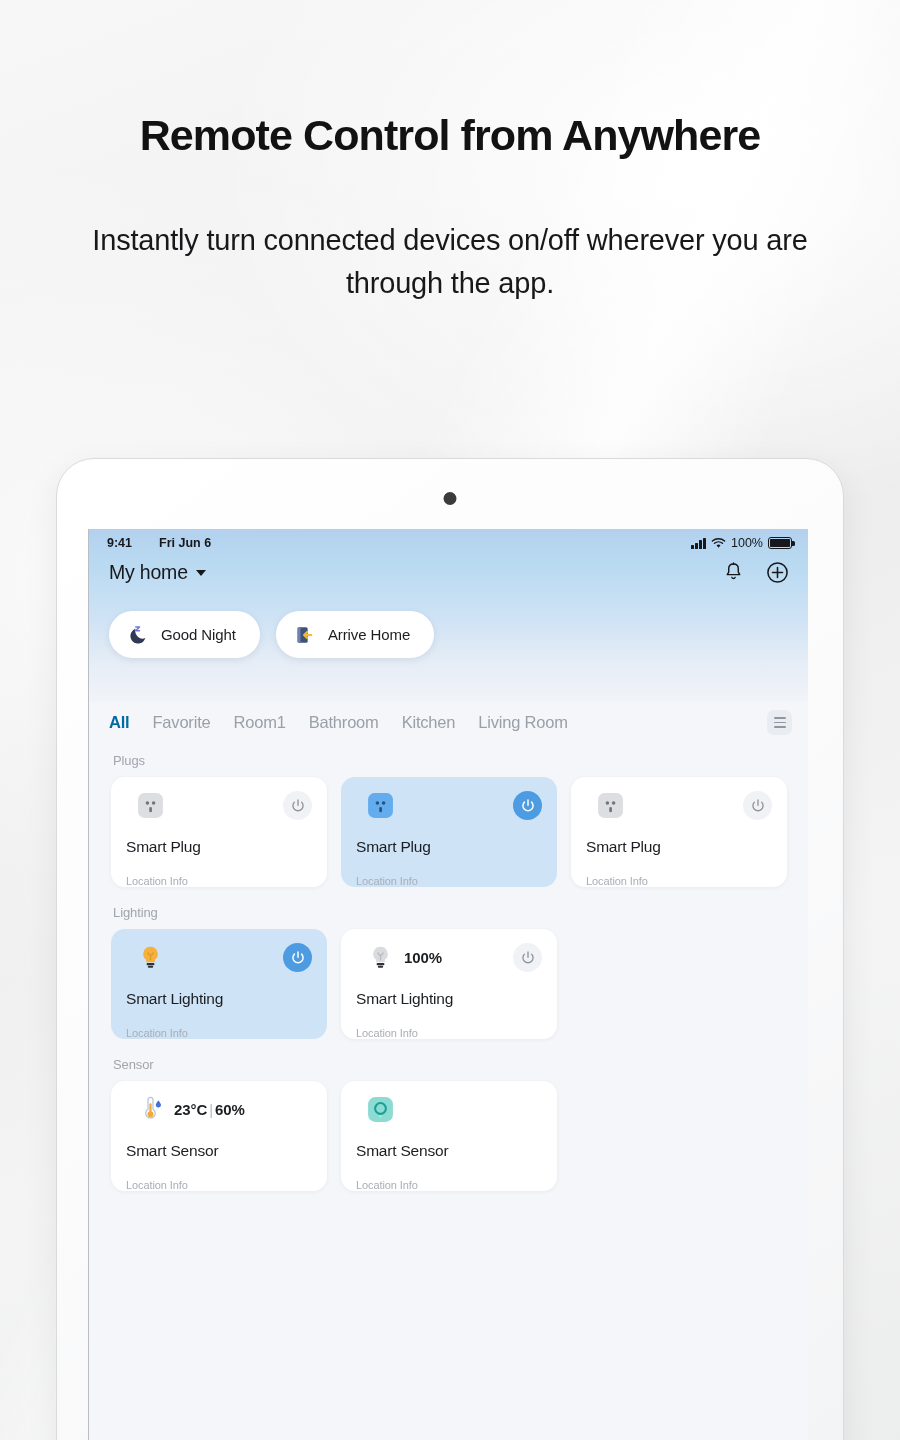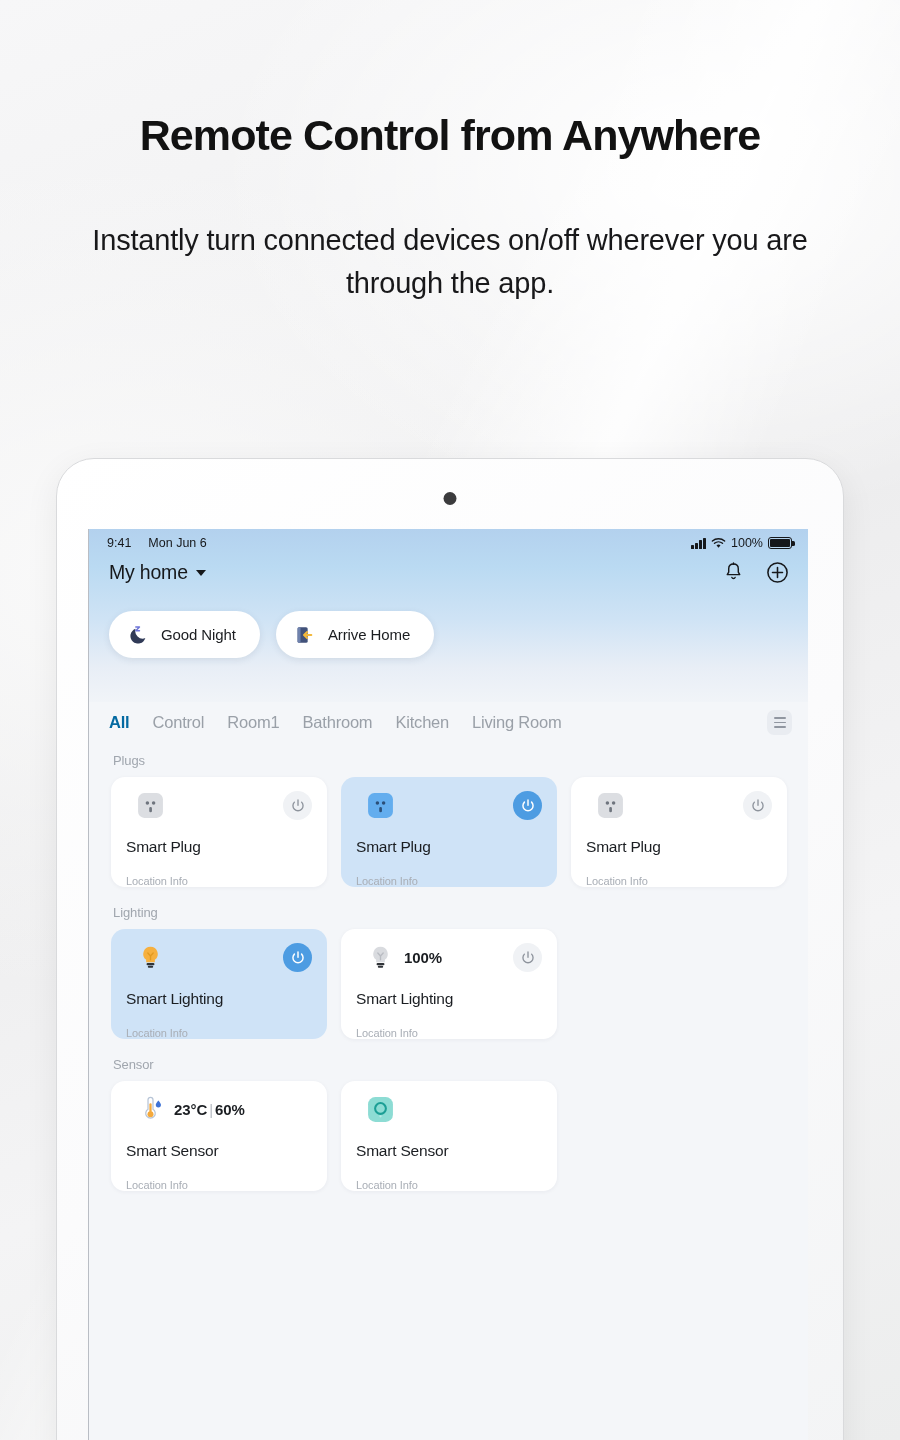--- a/index.html
+++ b/index.html
@@ -74,21 +74,21 @@
     background: linear-gradient(180deg, #b3d1ee 0%, #badaf2 22%, #cfe3f5 52%, #e8eef6 80%, #f1f4f8 100%);
     padding-bottom: 4px;
   }
 
   
   .statusbar {
     display: flex; align-items: center; justify-content: space-between;
     padding: 7px 16px 2px 18px;
     font-size: 12.5px; color: #16181b; font-weight: 500;
   }
-  .sb-left { display: flex; align-items: flex-start; gap: 17px; }
+  .sb-left { display: flex; align-items: flex-start; gap: 27px; font-weight: bold; }
   .sb-right { display: flex; align-items: center; gap: 5px; }
   .sig { display: inline-flex; align-items: flex-end; gap: 1.5px; height: 11px; }
   .sig i { width: 2.6px; background: #16181b; border-radius: 0.6px; display: block; }
   .sig i:nth-child(1) { height: 4px; }
   .sig i:nth-child(2) { height: 6px; }
   .sig i:nth-child(3) { height: 8.5px; }
   .sig i:nth-child(4) { height: 11px; }
   .wifi { width: 15px; height: 11px; }
   .batt {
     width: 24px; height: 11.5px; border: 1.4px solid #16181b;
@@ -197,21 +197,21 @@
 <div class="tablet">
   <div class="camera-dot"></div>
 
   <div class="screen">
 
     <div class="screen-top">
 
       <div class="statusbar">
         <div class="sb-left">
           <span>9:41</span>
-          <span>Mon Jun 6</span>
+          <span>Fri Jun 6</span>
         </div>
         <div class="sb-right">
           <span class="sig">
               <i></i>
               <i></i>
               <i></i>
               <i></i>
             </span>
           <svg class="wifi" viewBox="0 0 16 12">
             <path d="M8 10.6 10.2 8a3.3 3.3 0 0 0-4.4 0z" fill="#16181b"></path>
@@ -263,21 +263,21 @@
             </svg>
           </span>
           <span class="chip-label">Arrive Home</span>
         </div>
       </div>
     </div>
 
     <div class="tabs-row">
       <div class="tabs">
         <span class="tab active">All</span>
-        <span class="tab">Control</span>
+        <span class="tab">Favorite</span>
         <span class="tab">Room1</span>
         <span class="tab">Bathroom</span>
         <span class="tab">Kitchen</span>
         <span class="tab">Living Room</span>
       </div>
       <div class="list-toggle">
           <i></i>
           <i></i>
           <i></i>
         </div>

